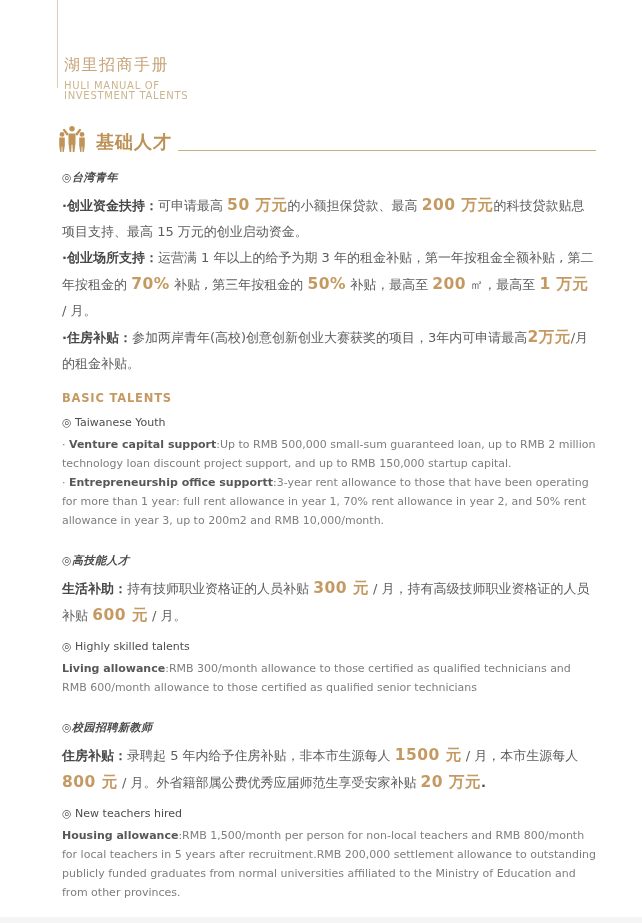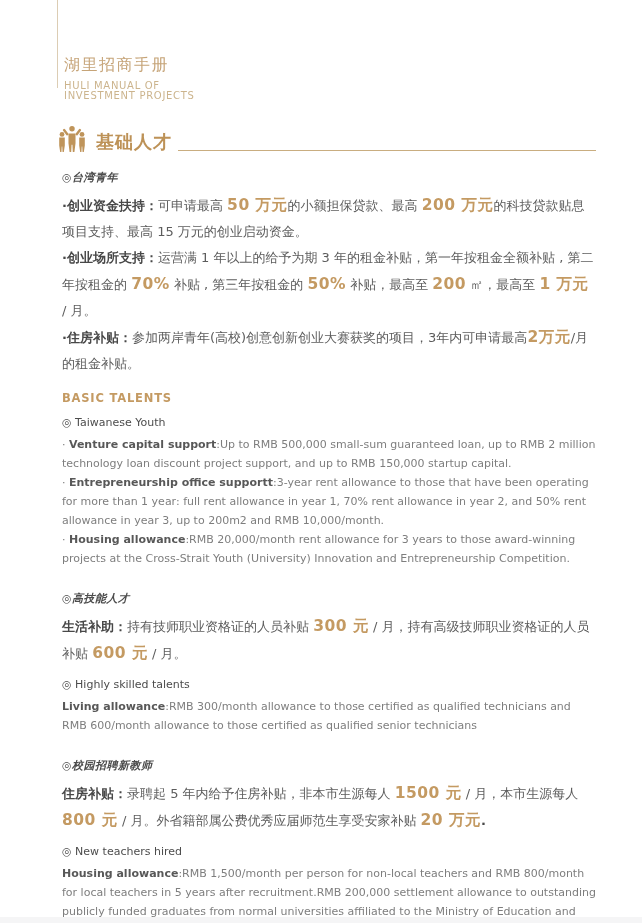--- a/index.html
+++ b/index.html
@@ -34,21 +34,21 @@
 </style>
 </head>
 <body>
 
 <div class="vline"></div>
 
 <div class="brand">
   <div class="brand-title">湖里招商手册</div>
   <div class="brand-sub">
     <div>HULI MANUAL OF</div>
-    <div>INVESTMENT PROJECTS</div>
+    <div>INVESTMENT TALENTS</div>
   </div>
 </div>
 
 <div class="section-header">
   <svg class="people-icon" viewBox="0 0 40 36" xmlns="http://www.w3.org/2000/svg">
     <g fill="#bf945a">
       <circle cx="7.5" cy="11" r="3"></circle>
       <path d="M4 15 h7 v10 l-1.2 8 h-1.6 l-0.4-7 h-0.6 l-0.4 7 H5.2 L4 25 Z"></path>
       <circle cx="32.5" cy="11" r="3"></circle>
       <path d="M29 15 h7 v10 l-1.2 8 h-1.6 l-0.4-7 h-0.6 l-0.4 7 h-1.6 L29 25 Z"></path>
@@ -69,21 +69,20 @@
     <div class="cn-paras">
         <p><span class="seg-label">·创业资金扶持：</span><span class="seg-normal">可申请最高 </span><span class="seg-num">50 万元</span><span class="seg-normal">的小额担保贷款、最高 </span><span class="seg-num">200 万元</span><span class="seg-normal">的科技贷款贴息项目支持、最高 15 万元的创业启动资金。</span></p>
         <p><span class="seg-label">·创业场所支持：</span><span class="seg-normal">运营满 1 年以上的给予为期 3 年的租金补贴，第一年按租金全额补贴 , 第二年按租金的 </span><span class="seg-num">70%</span><span class="seg-normal"> 补贴 , 第三年按租金的 </span><span class="seg-num">50%</span><span class="seg-normal"> 补贴，最高至 </span><span class="seg-num">200</span><span class="seg-normal"> ㎡，最高至 </span><span class="seg-num">1 万元</span><span class="seg-normal"> / 月。</span></p>
         <p><span class="seg-label">·住房补贴：</span><span class="seg-normal">参加两岸青年(高校)创意创新创业大赛获奖的项目，3年内可申请最高</span><span class="seg-num">2万元</span><span class="seg-normal">/月的租金补贴。</span></p>
       </div>
     <div class="en-header">BASIC TALENTS</div>
     <h3 class="en-title">◎ Taiwanese Youth</h3>
     <div class="en-paras">
         <p><span class="seg-en">· </span><span class="seg-lead">Venture capital support</span><span class="seg-en">:Up to RMB 500,000 small-sum guaranteed loan, up to RMB 2 million technology loan discount project support, and up to RMB 150,000 startup capital.</span></p>
         <p><span class="seg-en">· </span><span class="seg-lead">Entrepreneurship office supportt</span><span class="seg-en">:3-year rent allowance to those that have been operating for more than 1 year: full rent allowance in year 1, 70% rent allowance in year 2, and 50% rent allowance in year 3, up to 200m2 and RMB 10,000/month.</span></p>
-        <p><span class="seg-en">· </span><span class="seg-lead">Housing allowance</span><span class="seg-en">:RMB 20,000/month rent allowance for 3 years to those award-winning projects at the Cross-Strait Youth (University) Innovation and Entrepreneurship Competition.</span></p>
       </div>
   </div>
 
   <div class="section">
     <h2 class="cn-title">◎高技能人才</h2>
     <div class="cn-paras">
         <p><span class="seg-label">生活补助：</span><span class="seg-normal">持有技师职业资格证的人员补贴 </span><span class="seg-num">300 元</span><span class="seg-normal"> / 月，持有高级技师职业资格证的人员补贴 </span><span class="seg-num">600 元</span><span class="seg-normal"> / 月。</span></p>
       </div>
     <h3 class="en-title">◎ Highly skilled talents</h3>
     <div class="en-paras">

